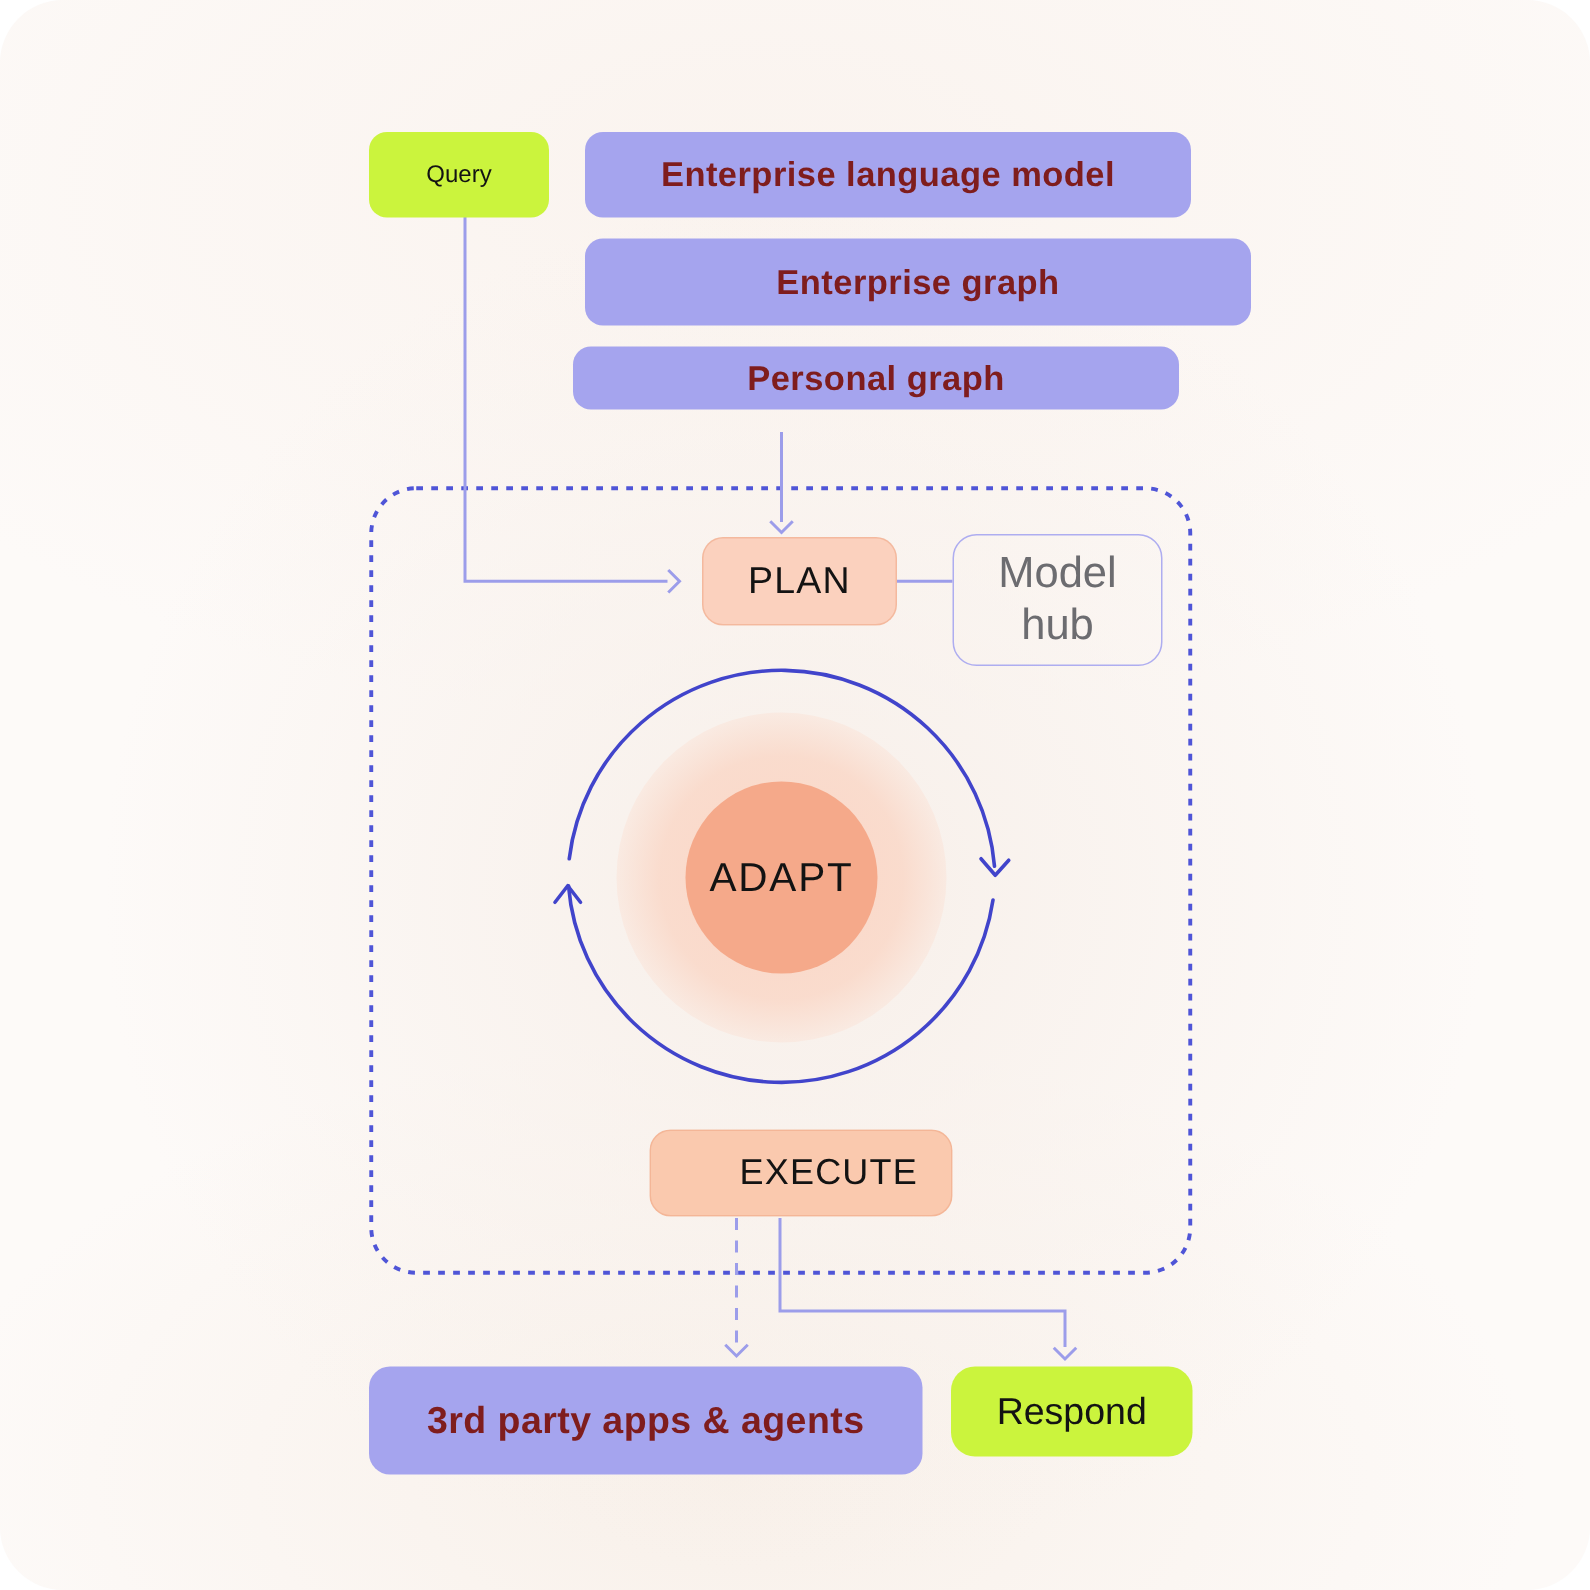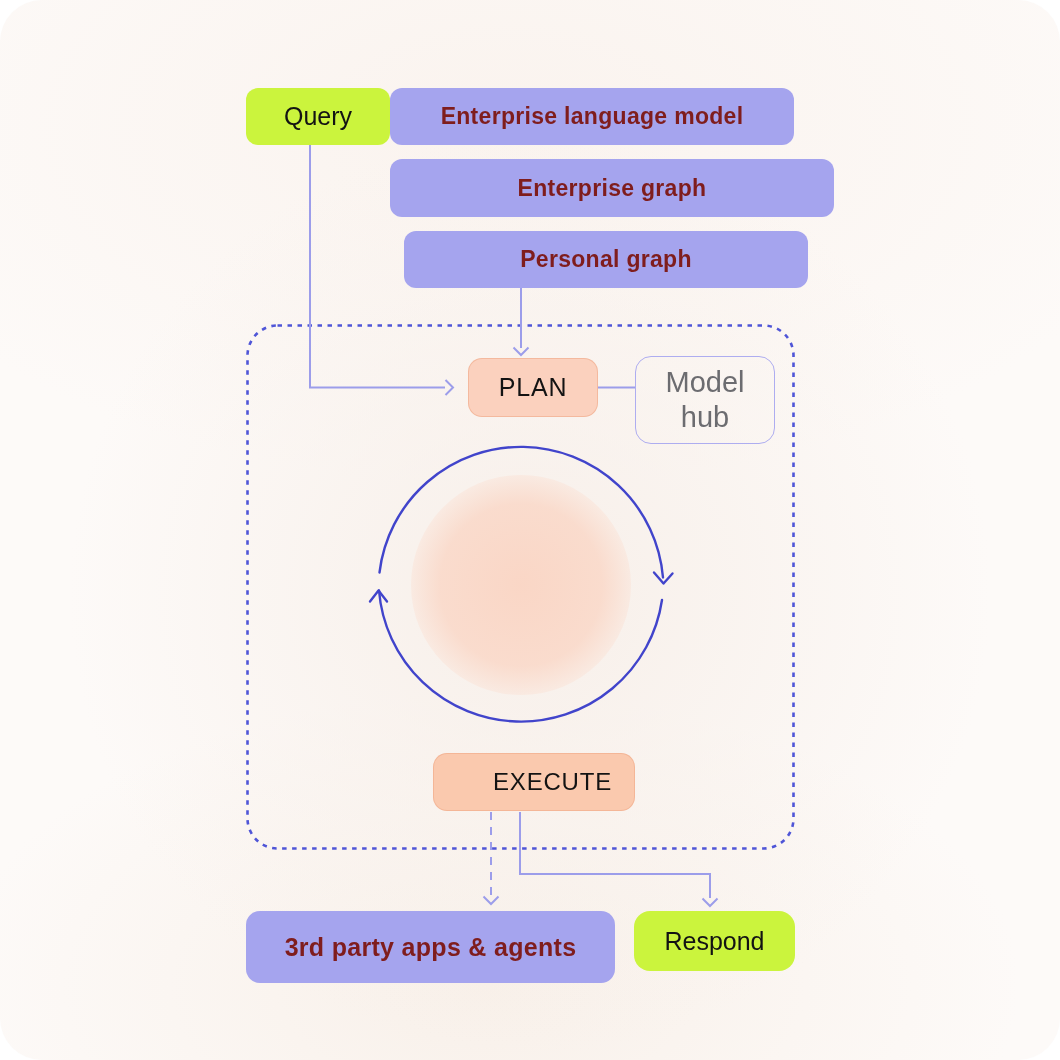--- a/index.html
+++ b/index.html
@@ -42,24 +42,24 @@
     color: #7f1d1d;
     font-weight: 700;
     letter-spacing: 0.3px;
   }
   .peach {
     color: #131313;
     font-weight: 500;
     letter-spacing: 0.8px;
     margin-left: 12px;
   }
-  .n-query   { left: 246px; top: 88px;  width: 144px; height: 57px; border-radius: 12px; font-size: 25px; }
+  .n-query   { left: 246px; top: 88px;  width: 120px; height: 57px; border-radius: 12px; font-size: 16px; }
   .n-elm     { left: 390px; top: 88px;  width: 404px; height: 57px; border-radius: 12px; font-size: 23px; }
   .n-egraph  { left: 390px; top: 159px; width: 444px; height: 58px; border-radius: 12px; font-size: 23px; }
-  .n-pgraph  { left: 404px; top: 231px; width: 404px; height: 57px; border-radius: 12px; font-size: 23px; }
+  .n-pgraph  { left: 382px; top: 231px; width: 404px; height: 42px; border-radius: 12px; font-size: 23px; }
   .n-plan    { left: 456px; top: 358px; width: 130px; height: 59px; border-radius: 14px; font-size: 25px;
                background: #fbd1be; border: 1px solid rgba(238,166,132,0.55); }
   .n-modelhub{ left: 635px; top: 356px; width: 140px; height: 88px; border-radius: 16px; font-size: 29px;
                border: 1.5px solid #aeadf0; color: #6c6c70; background: transparent; line-height: 1.22; }
   .n-modelhub .wrap { width: 100px; }
   .n-execute { left: 421px; top: 753px; width: 202px; height: 58px; border-radius: 14px; font-size: 24px;
                background: #fac9ae; border: 1px solid rgba(238,160,124,0.45); padding-left: 37px; }
   .n-third   { left: 246px; top: 911px; width: 369px; height: 72px; border-radius: 14px; font-size: 25px; }
   .n-respond { left: 634px; top: 911px; width: 161px; height: 60px; border-radius: 16px; font-size: 25px; }
   .adapt-halo {
@@ -150,20 +150,23 @@
 
   <div class="node peach n-plan">
     <span>PLAN</span>
   </div>
 
   <div class="node n-modelhub">
     <span class="wrap">Model hub</span>
   </div>
 
   <div class="adapt-halo"></div>
+  <div class="adapt-core">
+    <span>ADAPT</span>
+  </div>
 
   <div class="node peach n-execute">
     <span>EXECUTE</span>
   </div>
 
   <div class="node purple n-third">
     <span>3rd party apps &amp; agents</span>
   </div>
 
   <div class="node lime n-respond">

